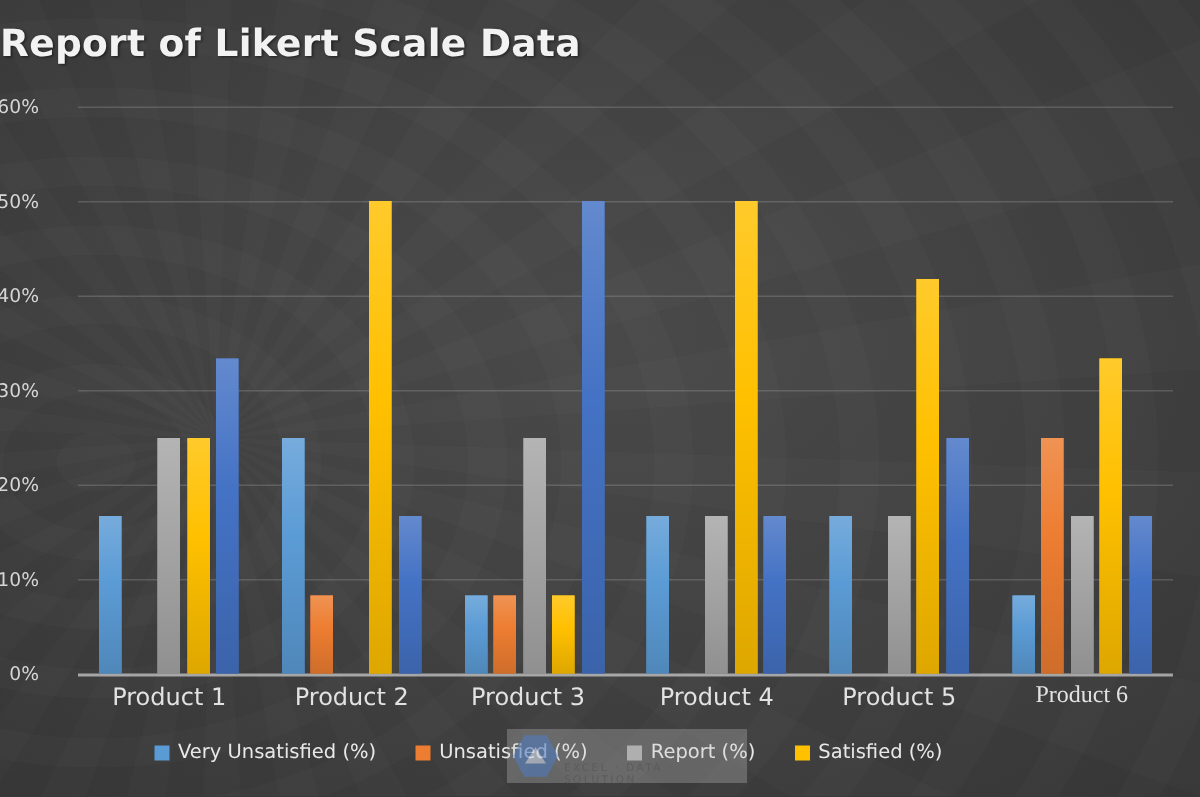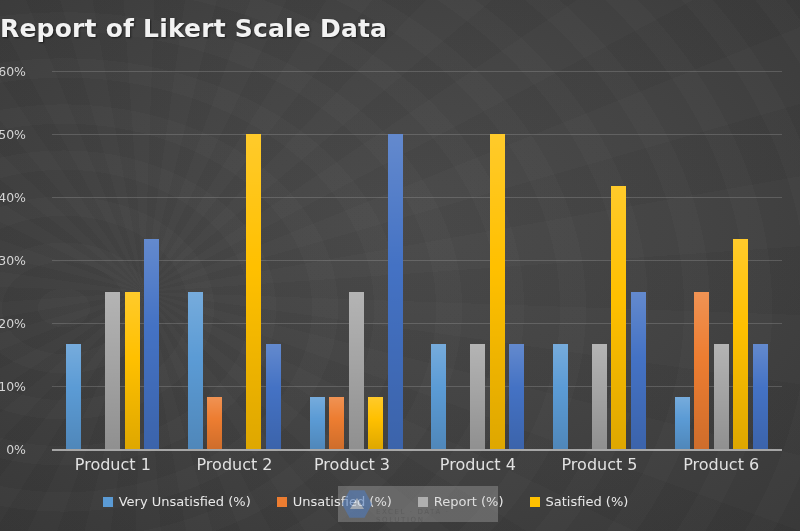--- a/index.html
+++ b/index.html
@@ -283,21 +283,21 @@
         </div>
       </div>
   </div>
 
   <div class="xlabels" id="xlabels">
       <div class="xlabel" style="left: 60.8333px;">Product 1</div>
       <div class="xlabel" style="left: 182.5px;">Product 2</div>
       <div class="xlabel" style="left: 300px;">Product 3</div>
       <div class="xlabel" style="left: 425.833px;">Product 4</div>
       <div class="xlabel" style="left: 547.5px;">Product 5</div>
-      <div class="xlabel" style="left: 669.167px;">Product 6</div>
+      <div class="xlabel" style="left: 669.167px; font-family: Liberation Serif, serif;">Product 6</div>
     </div>
 
   <div class="legend" id="legend">
       <div class="legend-item">
         <span class="legend-swatch" style="background: rgb(91, 155, 213);"></span>
         <span class="legend-label">Very Unsatisfied (%)</span>
       </div>
       <div class="legend-item">
         <span class="legend-swatch" style="background: rgb(237, 125, 49);"></span>
         <span class="legend-label">Unsatisfied (%)</span>

